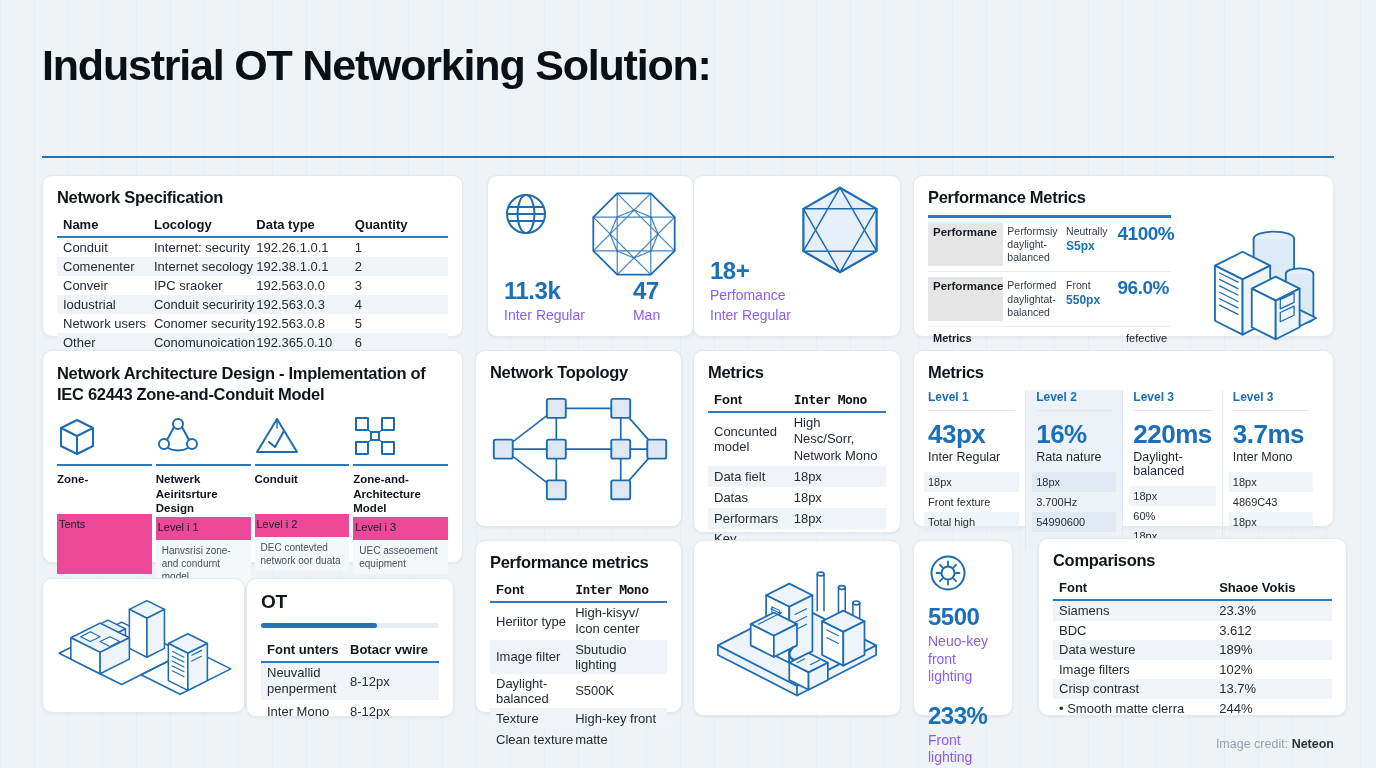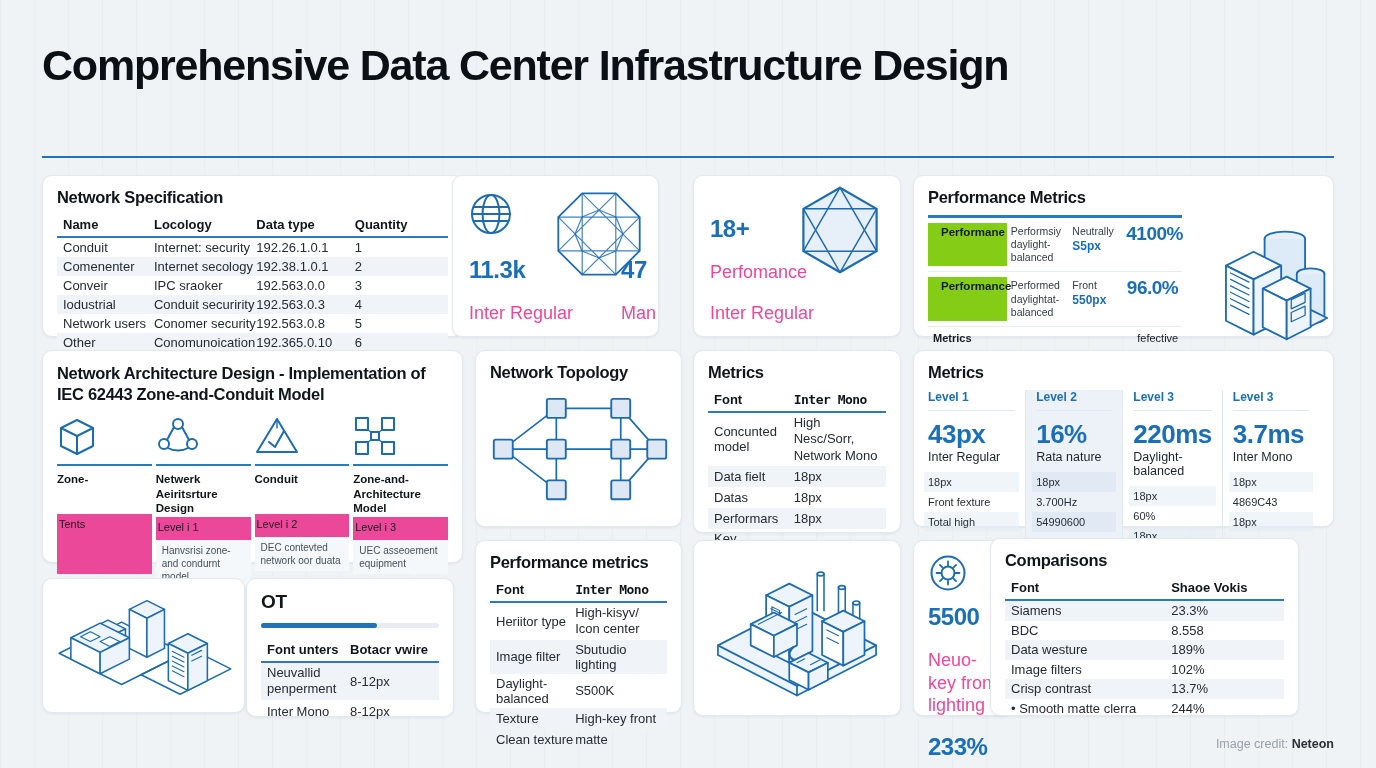--- a/index.html
+++ b/index.html
@@ -21,33 +21,33 @@
     box-shadow:0 1px 3px rgba(20,40,80,.07);padding:12px 14px;box-sizing:border-box;
   }
   .card-title{font-size:16.5px;font-weight:700;color:#10151c;letter-spacing:-0.3px;}
   .card-title.two-line{line-height:1.25;}
   
   .tbl{margin-top:8px;}
   .trow{display:grid;align-items:center;padding:2px 6px;font-size:13px;color:#252b34;}
   .thead{font-weight:700;color:#10151c;border-bottom:2px solid #2b7abf;padding-bottom:4px;}
   .mono{font-family:"DejaVu Sans Mono", monospace;letter-spacing:-0.5px;}
   .big-stat{font-size:24px;font-weight:700;color:#1a6fb8;letter-spacing:-0.5px;}
-  .stat-label{font-size:18px;color:#ec4899;margin-top:18px;line-height:1.25;}
+  .stat-label{font-size:14px;color:#8b5cf6;margin-top:2px;line-height:1.25;}
   svg{display:block;}
   .ico{stroke:#1e6cb0;fill:none;stroke-width:2;stroke-linejoin:round;stroke-linecap:round;}
   .ico-fill{fill:#e7eff9;}
   
   .ns-grid{grid-template-columns:24% 27% 26% 23%;}
   .ns-rows .trow{min-height:15px;}
   .ns-rows .trow:nth-child(even){background:#f0f4f8;}
   
   .pm-wrap{display:flex;gap:8px;margin-top:8px;}
   .pm-table{width:258px;border-top:3px solid #2b7abf;}
   .pm-row{display:grid;grid-template-columns:31% 25% 22% 22%;border-bottom:1px solid #e7ecf2;padding:5px 0;}
-  .pm-name{font-size:11.5px;font-weight:700;background:#84cc16;padding:3px 13px;align-self:stretch;}
+  .pm-name{font-size:11.5px;font-weight:700;background:#e5e5e5;padding:3px 5px;align-self:stretch;}
   .pm-desc{font-size:10.5px;color:#343b45;line-height:1.25;padding:2px 4px;}
   .pm-mid{font-size:10.5px;color:#343b45;padding:2px 2px;line-height:1.3;}
   .pm-midval{color:#1a6fb8;font-weight:700;font-size:12px;}
   .pm-val{font-size:19px;font-weight:700;color:#1a6fb8;text-align:right;padding-right:4px;letter-spacing:-0.5px;}
   .pm-footer{display:flex;justify-content:space-between;font-size:11px;padding:5px 4px 0 5px;}
   
   .arch-cols{display:grid;grid-template-columns:1fr 1fr 1fr 1fr;gap:4px;margin-top:12px;}
   .arch-col .rule{height:2px;background:#2b7abf;margin:8px 0 6px;}
   .arch-title{font-size:11.5px;font-weight:700;line-height:1.25;min-height:40px;color:#10151c;}
   .arch-r1{font-size:11px;background:#ec4899;padding:4px 2px;min-height:15px;margin-top:2px;}
@@ -80,21 +80,21 @@
   .cp-rows .trow:nth-child(odd){background:#f0f4f8;}
   
   .credit{right:42px;top:737px;font-size:12.5px;color:#98a0ab;}
   .credit b{color:#2a2f36;font-weight:700;}
   .stats-row{display:flex;gap:48px;position:absolute;left:16px;bottom:12px;}
 </style>
 </head>
 <body>
 
 <div class="abs page-title">
-  <div>Comprehensive Data Center Infrastructure Design</div>
+  <div>Industrial OT Networking Solution:</div>
 </div>
 <div class="abs title-rule"></div>
 
 <div class="card" style="left:42px;top:175px;width:421px;height:162px;">
   <div class="card-title">Network Specification</div>
   <div class="tbl">
     <div class="trow thead ns-grid">
       <span>Name</span>
       <span>Locology</span>
       <span>Data type</span>
@@ -134,21 +134,21 @@
       <div class="trow ns-grid">
           <span>Other</span>
           <span>Conomunoication</span>
           <span>192.365.0.10</span>
           <span>6</span>
         </div>
     </div>
   </div>
 </div>
 
-<div class="card" style="left:452px;top:175px;width:207px;height:162px;">
+<div class="card" style="left:487px;top:175px;width:207px;height:162px;">
   <span class="abs" style="left:16px;top:16px;">
     <svg width="44" height="44" viewBox="0 0 44 44" class="ico">
       <circle cx="22" cy="22" r="19"></circle>
         <ellipse cx="22" cy="22" rx="8.5" ry="19"></ellipse>
       <path d="M5 15 H39 M3 22 H41 M5 29 H39"></path>
     </svg>
   </span>
   <span class="abs" style="left:96px;top:8px;">
     <svg width="100" height="100" viewBox="0 0 100 100" class="ico" style="stroke-width:1.8;">
       <polygon points="90.7,66.8 66.8,90.7 33.2,90.7 9.3,66.8 9.3,33.2 33.2,9.3 66.8,9.3 90.7,33.2"></polygon>
@@ -509,35 +509,35 @@
   <div style="margin-top:10px;">
     <div class="big-stat">5500</div>
     <div class="stat-label">Neuo-key front lighting</div>
   </div>
   <div style="margin-top:16px;">
     <div class="big-stat">233%</div>
     <div class="stat-label">Front lighting</div>
   </div>
 </div>
 
-<div class="card" style="left:990px;top:538px;width:309px;height:178px;">
+<div class="card" style="left:1038px;top:538px;width:309px;height:178px;">
   <div class="card-title">Comparisons</div>
   <div class="tbl">
     <div class="trow thead cp-grid">
       <span>Font</span>
       <span>Shaoe Vokis</span>
     </div>
     <div class="cp-rows">
       <div class="trow cp-grid">
           <span>Siamens</span>
           <span>23.3%</span>
         </div>
       <div class="trow cp-grid">
           <span>BDC</span>
-          <span>8.558</span>
+          <span>3.612</span>
         </div>
       <div class="trow cp-grid">
           <span>Data westure</span>
           <span>189%</span>
         </div>
       <div class="trow cp-grid">
           <span>Image filters</span>
           <span>102%</span>
         </div>
       <div class="trow cp-grid">

